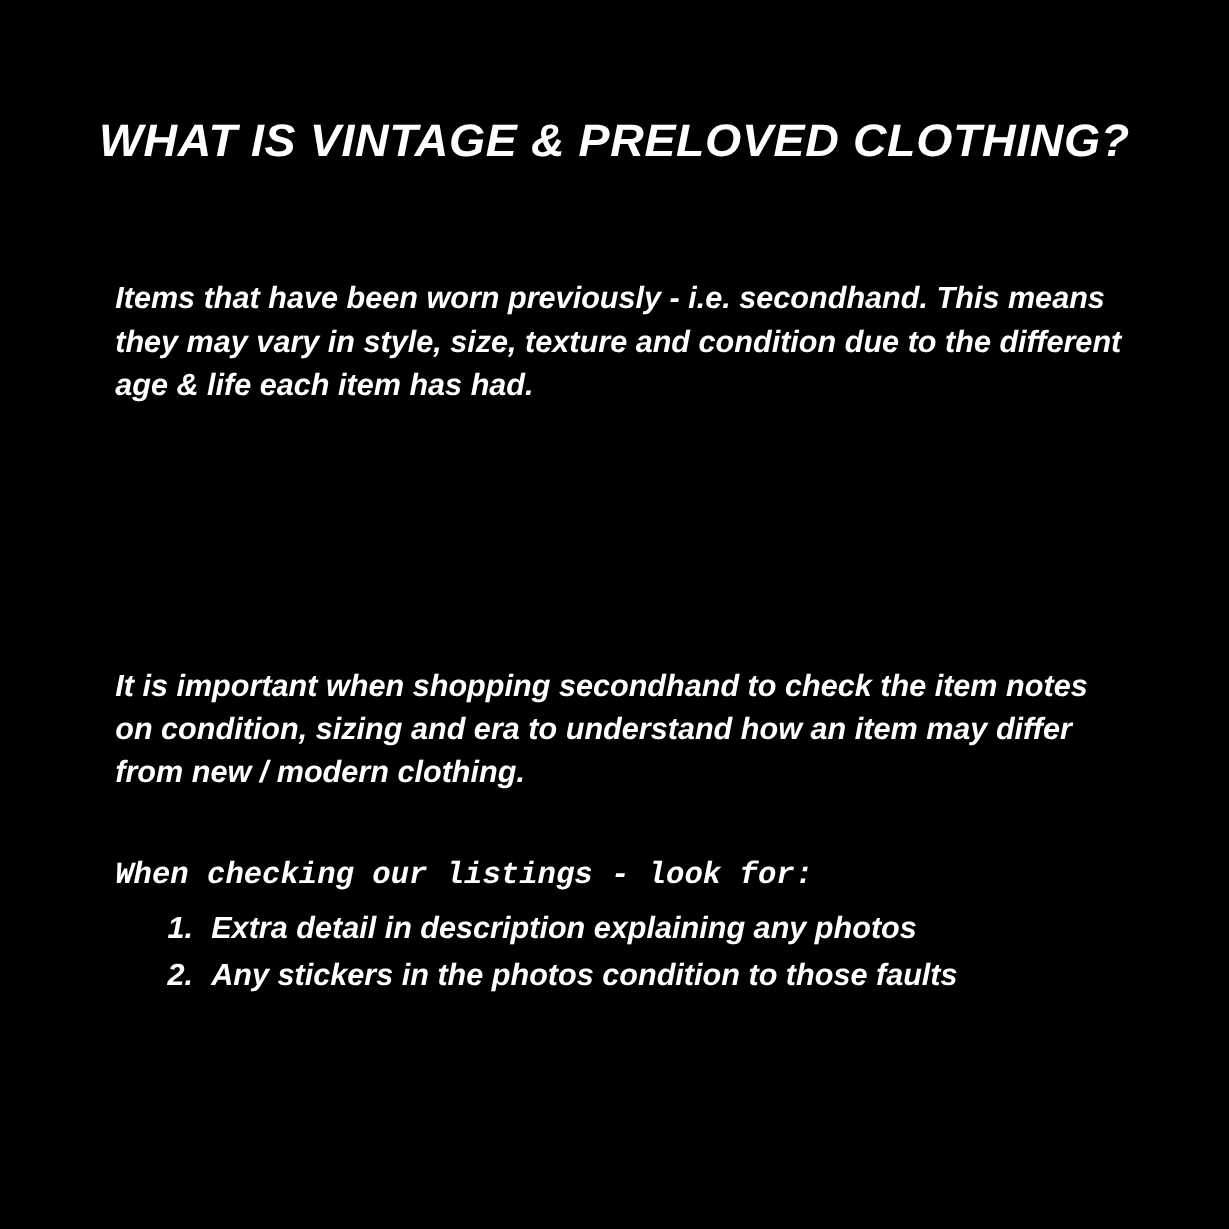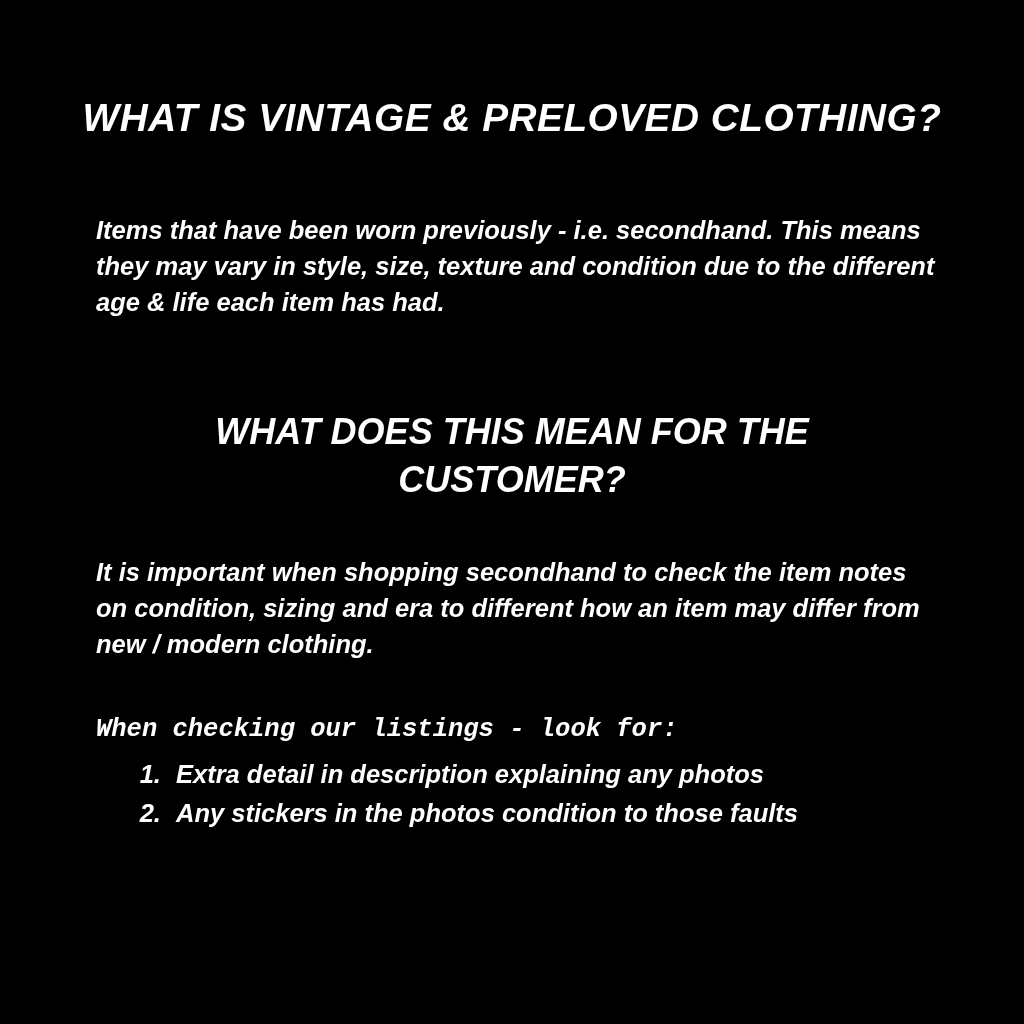--- a/index.html
+++ b/index.html
@@ -34,21 +34,21 @@
   .para {
     position: absolute;
     left: 96px;
     width: 840px;
     font-size: 25.5px;
     font-weight: bold;
     font-style: italic;
     line-height: 1.42;
     color: #ffffff;
   }
-  .para-1 { top: 180px; margin-top: 32px; }
+  .para-1 { top: 199px; margin-top: 32px; }
   .heading-sub {
     position: absolute;
     top: 378px;
     left: 112px;
     width: 800px;
     text-align: center;
     font-size: 36px;
     font-weight: bold;
     font-style: italic;
     line-height: 1.35;
@@ -89,23 +89,22 @@
 </style>
 </head>
 <body>
 
 <div class="page">
 
   <h1 class="heading-main">WHAT IS VINTAGE &amp; PRELOVED CLOTHING?</h1>
 
   <p class="para para-1">Items that have been worn previously - i.e. secondhand. This means they may vary in style, size, texture and condition due to the different age &amp; life each item has had.</p>
 
-  <h2 class="heading-sub">WHAT DOES THIS MEAN FOR THE CUSTOMER?</h2>
 
-  <p class="para para-2">It is important when shopping secondhand to check the item notes on condition, sizing and era to different how an item may differ from new / modern clothing.</p>
+  <p class="para para-2">It is important when shopping secondhand to check the item notes on condition, sizing and era to understand how an item may differ from new / modern clothing.</p>
 
   <p class="para para-3">When checking our listings - look for:</p>
 
   <ol class="list">
     <li>Extra detail in description explaining any photos</li>
     <li>Any stickers in the photos condition to those faults</li>
   </ol>
 
   <div class="logo">T.</div>
 

